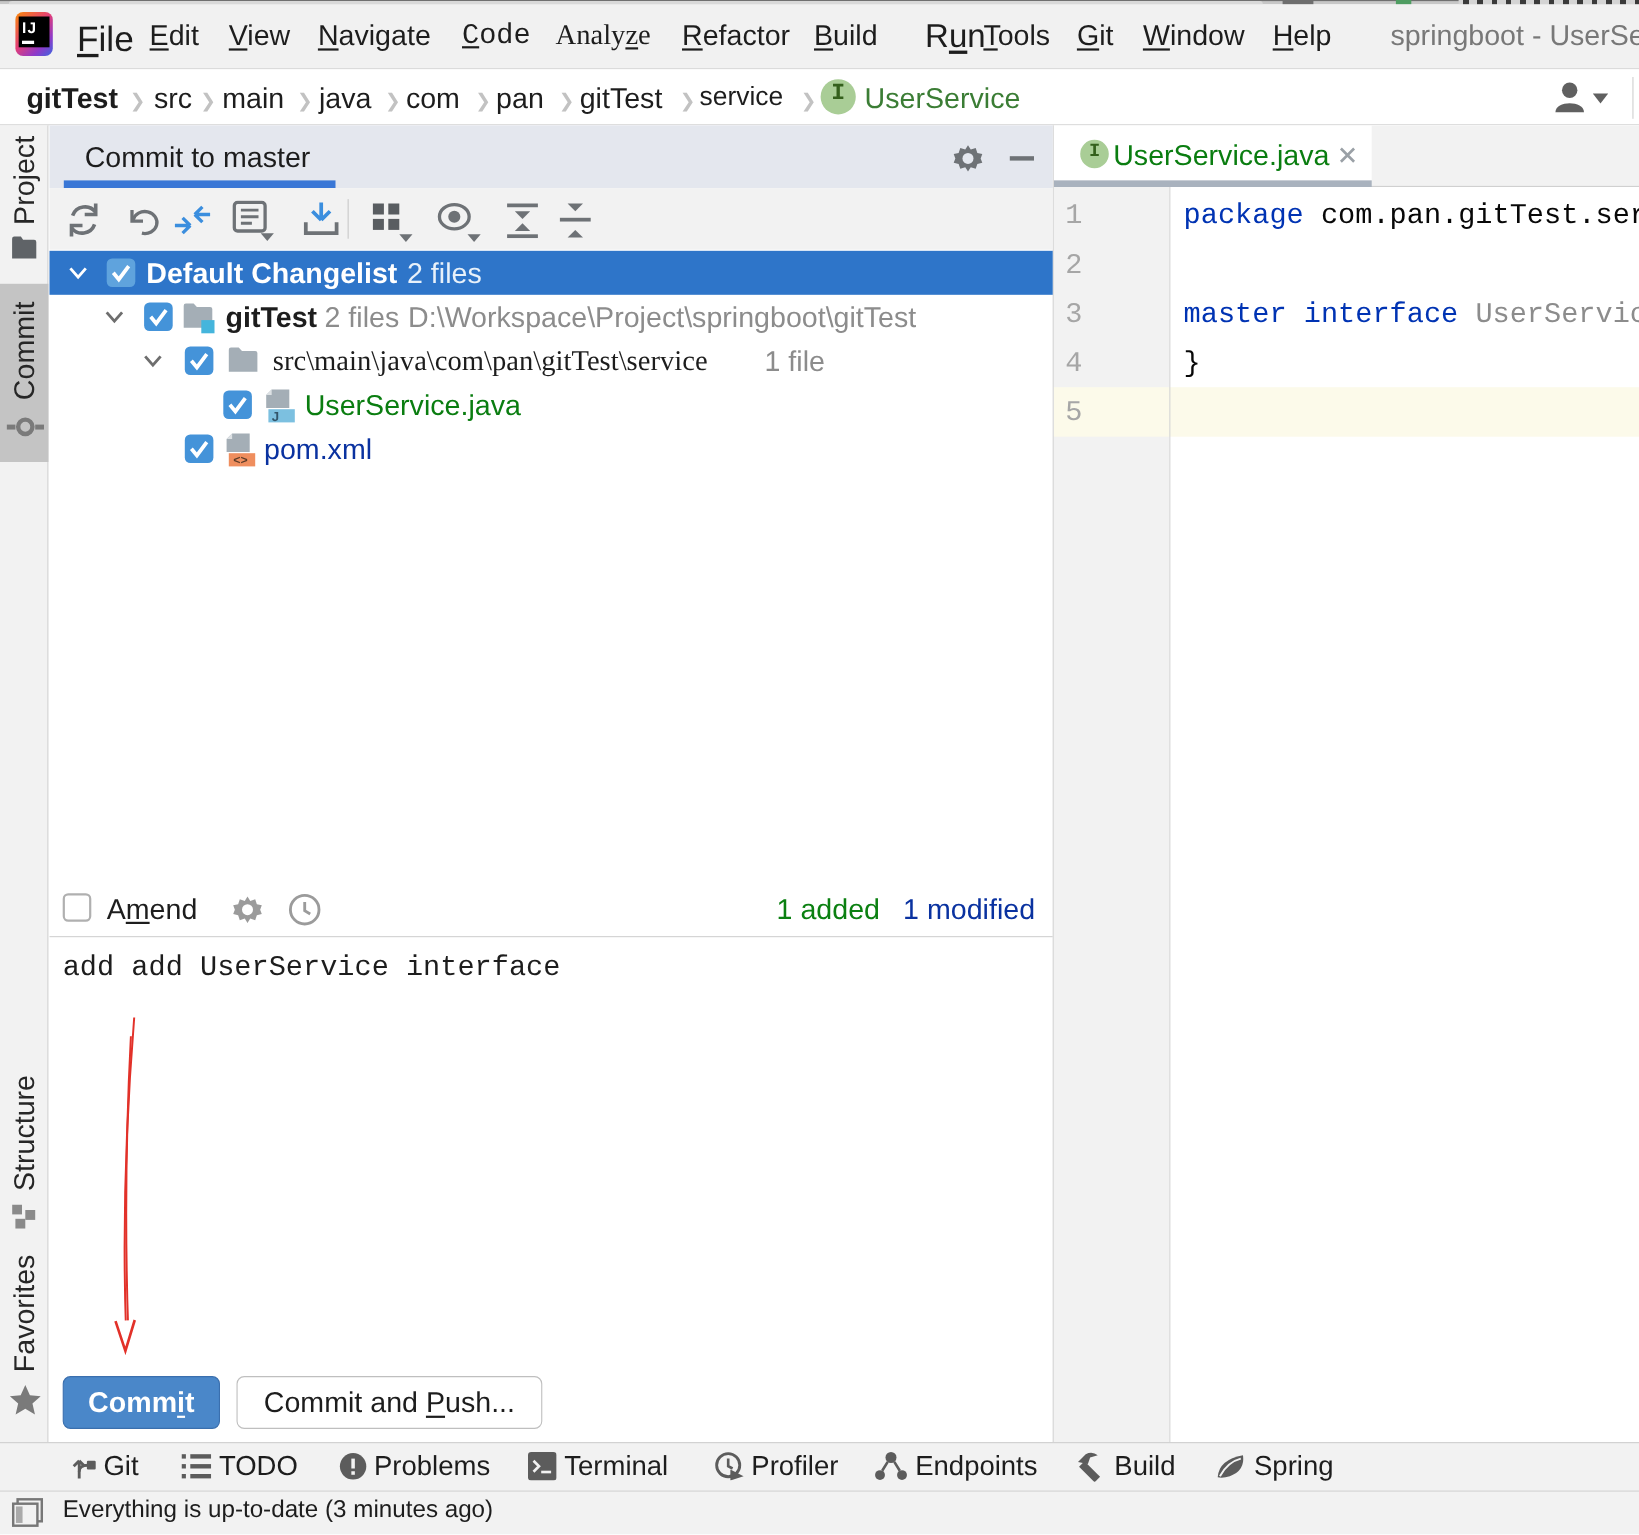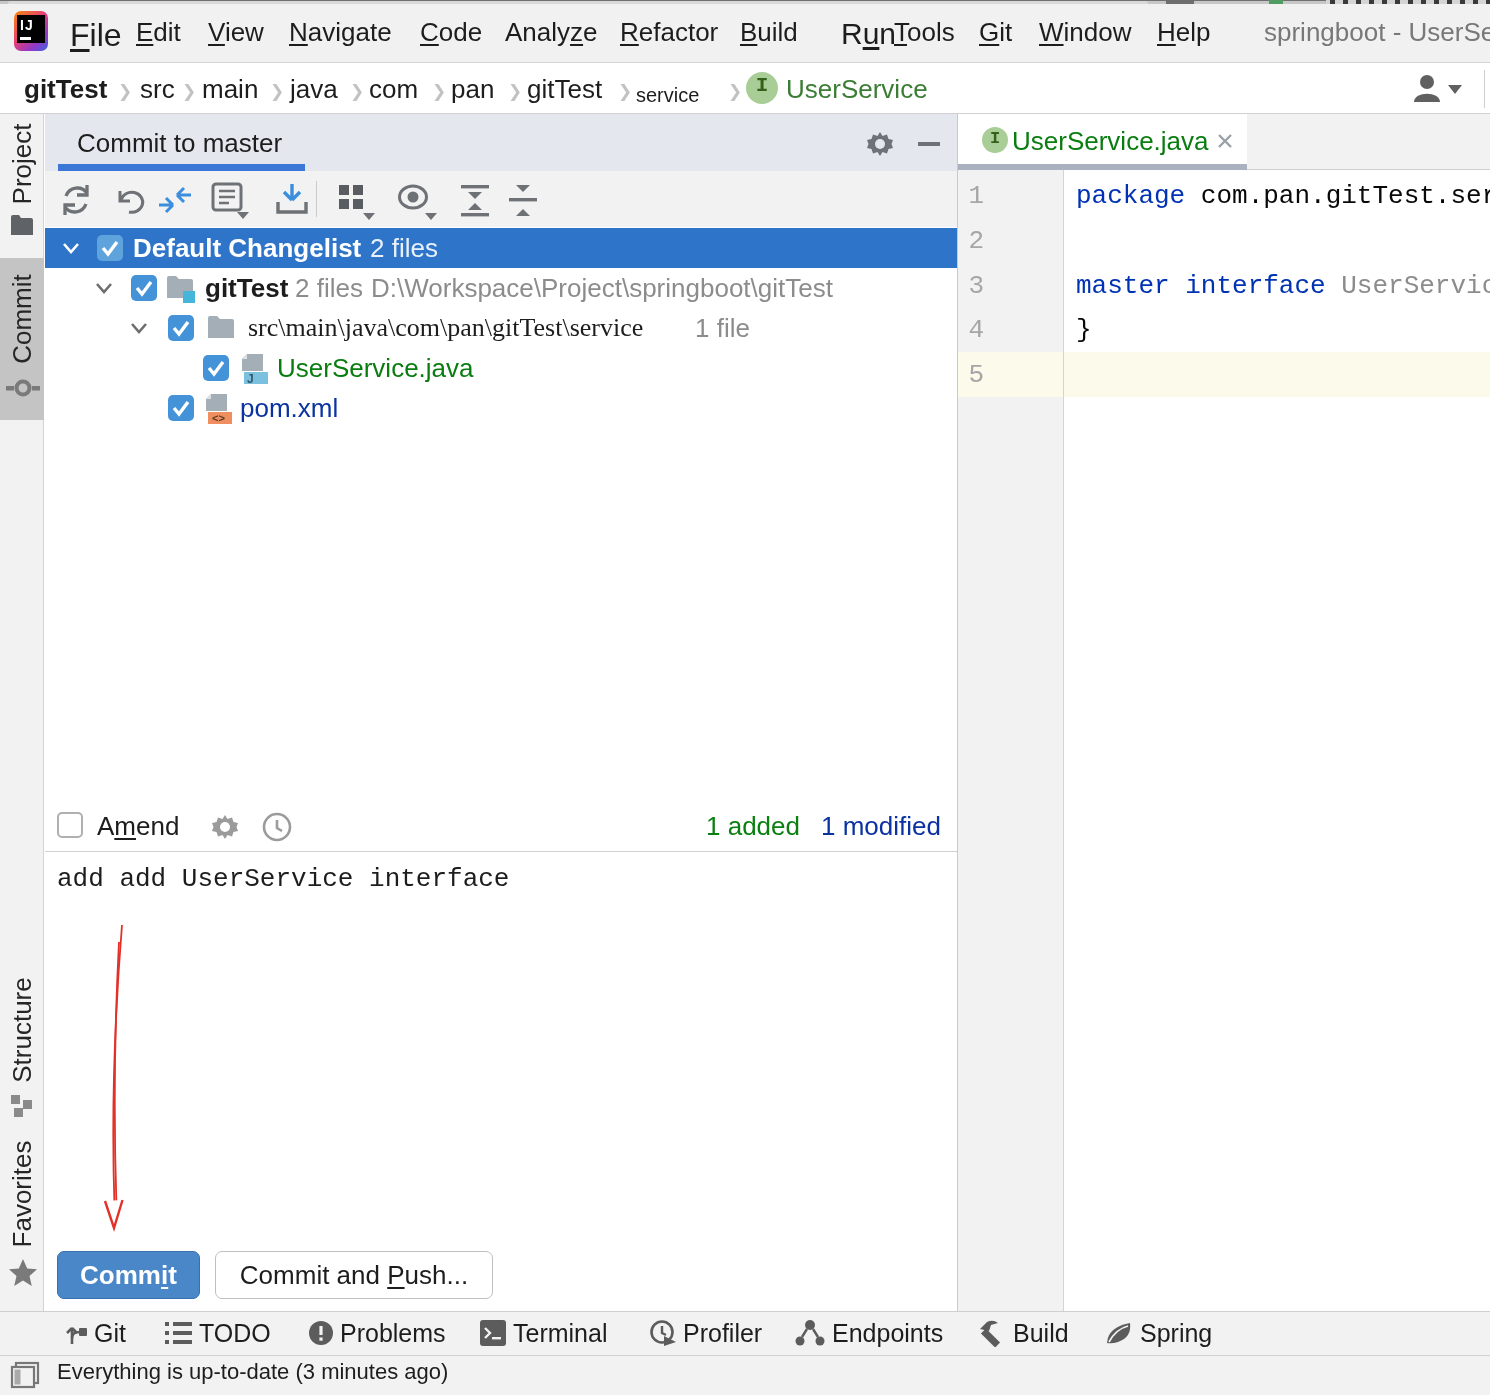--- a/index.html
+++ b/index.html
@@ -37,22 +37,22 @@
   <div id="logo" class="abs" style="left:14px;top:11px;width:34px;height:40px;border-radius:7px;
        background:linear-gradient(135deg,#f88909 0%,#e53e76 45%,#9039c8 75%,#3b66e0 100%);"></div>
   <div class="abs" style="left:17px;top:15px;width:28px;height:28px;background:#000;"></div>
   <div class="abs" style="left:20px;top:17px;font-size:14px;font-weight:bold;color:#fff;letter-spacing:1px;">IJ</div>
   <div class="abs" style="left:20px;top:37px;width:11px;height:2.5px;background:#fff;"></div>
 
   <div class="abs nw menu" style="top:17px;left:70px;font-size:32px;"><u>F</u>ile</div>
   <div class="abs nw menu" style="top:17px;left:136px;font-size:26px;"><u>E</u>dit</div>
   <div class="abs nw menu" style="top:17px;left:208px;font-size:26px;"><u>V</u>iew</div>
   <div class="abs nw menu" style="top:17px;left:289px;font-size:26px;"><u>N</u>avigate</div>
-  <div class="abs nw menu" style="top:17px;left:420px;font-size:26px;"><u>C</u>ode</div>
-  <div class="abs nw menu" style="top:17px;left:505px;font-size:26px;">Analy<u>z</u>e</div>
+  <div class="abs nw menu" style="top:17px;left:420px;font-size:26px;font-family:Liberation Mono, monospace;"><u>C</u>ode</div>
+  <div class="abs nw menu" style="top:17px;left:505px;font-size:26px;font-family:Liberation Serif, serif;">Analy<u>z</u>e</div>
   <div class="abs nw menu" style="top:17px;left:620px;font-size:26px;"><u>R</u>efactor</div>
   <div class="abs nw menu" style="top:17px;left:740px;font-size:26px;"><u>B</u>uild</div>
   <div class="abs nw menu" style="top:17px;left:841px;font-size:30px;">R<u>u</u>n</div>
   <div class="abs nw menu" style="top:17px;left:894px;font-size:26px;"><u>T</u>ools</div>
   <div class="abs nw menu" style="top:17px;left:979px;font-size:26px;"><u>G</u>it</div>
   <div class="abs nw menu" style="top:17px;left:1039px;font-size:26px;"><u>W</u>indow</div>
   <div class="abs nw menu" style="top:17px;left:1157px;font-size:26px;"><u>H</u>elp</div>
   <div class="abs nw" style="top:17px;left:1264px;font-size:26px;color:#787878;">springboot - UserSe</div>
 
   <div class="abs" style="left:0;top:63px;width:1490px;height:50px;background:#ffffff;border-bottom:1px solid #d1d1d1;"></div>
@@ -63,21 +63,21 @@
   <div class="abs nw" style="left:202px;top:74px;font-size:26px;">main</div>
   <div class="abs crumb-sep" style="left:270px;top:74px;">❯</div>
   <div class="abs nw" style="left:290px;top:74px;font-size:26px;">java</div>
   <div class="abs crumb-sep" style="left:350px;top:74px;">❯</div>
   <div class="abs nw" style="left:369px;top:74px;font-size:26px;">com</div>
   <div class="abs crumb-sep" style="left:432px;top:74px;">❯</div>
   <div class="abs nw" style="left:451px;top:74px;font-size:26px;">pan</div>
   <div class="abs crumb-sep" style="left:508px;top:74px;">❯</div>
   <div class="abs nw" style="left:527px;top:74px;font-size:26px;">gitTest</div>
   <div class="abs crumb-sep" style="left:618px;top:74px;">❯</div>
-  <div class="abs nw" style="left:636px;top:84px;font-size:20px;">service</div>
+  <div class="abs nw" style="left:636px;top:74px;font-size:24px;">service</div>
   <div class="abs crumb-sep" style="left:728px;top:74px;">❯</div>
   <div class="abs" style="left:746px;top:72px;width:32px;height:32px;border-radius:50%;background:#a9cd96;"></div>
   <div class="abs" style="left:746px;top:74px;width:32px;font-size:21px;font-weight:bold;color:#34601c;text-align:center;font-family:'Liberation Mono',monospace;">I</div>
   <div class="abs nw" style="left:786px;top:74px;font-size:26px;color:#3b7d35;">UserService</div>
 
   <svg class="abs" style="left:1410px;top:72px;" width="60" height="34" viewBox="0 0 60 34">
     <circle cx="17" cy="10" r="7" fill="#606060"></circle>
     <path d="M 4 30 C 4 19, 30 19, 30 30 Z" fill="#606060"></path>
     <path d="M 38 13 L 52 13 L 45 22 Z" fill="#606060"></path>
   </svg>

